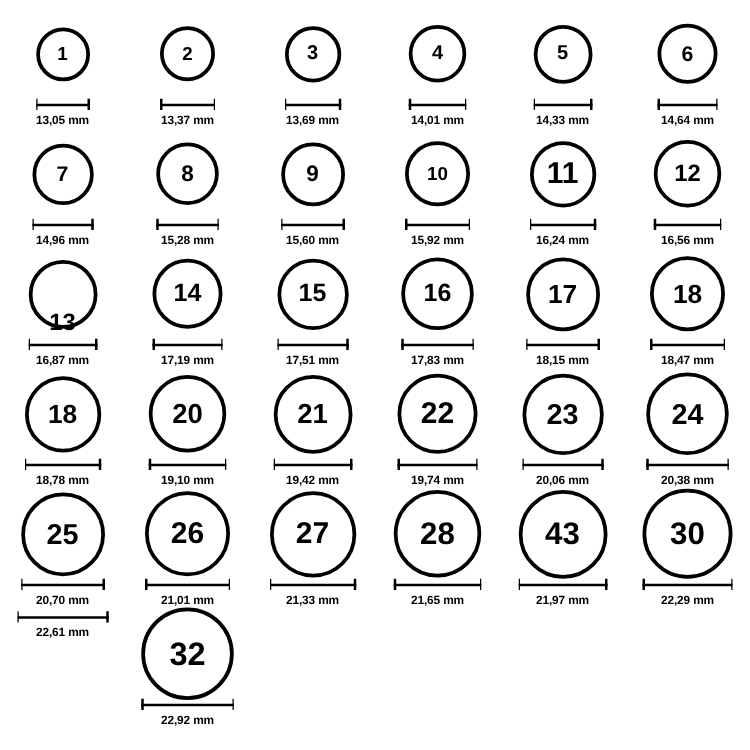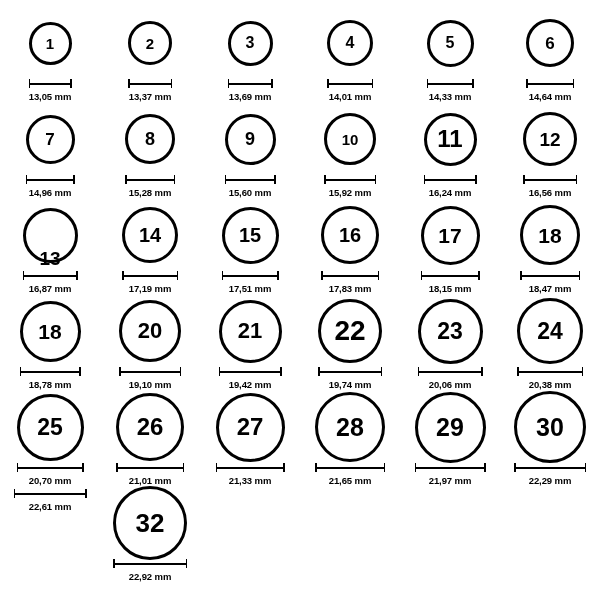--- a/index.html
+++ b/index.html
@@ -362,21 +362,21 @@
         <div class="measure" style="width: 63px;">
           <div class="bar"></div>
           <div class="tick left"></div>
           <div class="tick right"></div>
         </div>
         <div class="mm">19,42 mm</div>
       </div>
       <div class="cell">
         <div class="ring-wrap">
           <div class="ring" style="width: 64px; height: 64px;">
-            <span class="ring-label" style="font-size: 28px;">22</span>
+            <span class="ring-label" style="font-size: 24px;">22</span>
           </div>
         </div>
         <div class="measure" style="width: 64px;">
           <div class="bar"></div>
           <div class="tick left"></div>
           <div class="tick right"></div>
         </div>
         <div class="mm">19,74 mm</div>
       </div>
       <div class="cell">
@@ -453,21 +453,21 @@
         <div class="measure" style="width: 70px;">
           <div class="bar"></div>
           <div class="tick left"></div>
           <div class="tick right"></div>
         </div>
         <div class="mm">21,65 mm</div>
       </div>
       <div class="cell">
         <div class="ring-wrap">
           <div class="ring" style="width: 71px; height: 71px;">
-            <span class="ring-label" style="font-size: 25px;">29</span>
+            <span class="ring-label" style="font-size: 25px;">43</span>
           </div>
         </div>
         <div class="measure" style="width: 71px;">
           <div class="bar"></div>
           <div class="tick left"></div>
           <div class="tick right"></div>
         </div>
         <div class="mm">21,97 mm</div>
       </div>
       <div class="cell">

